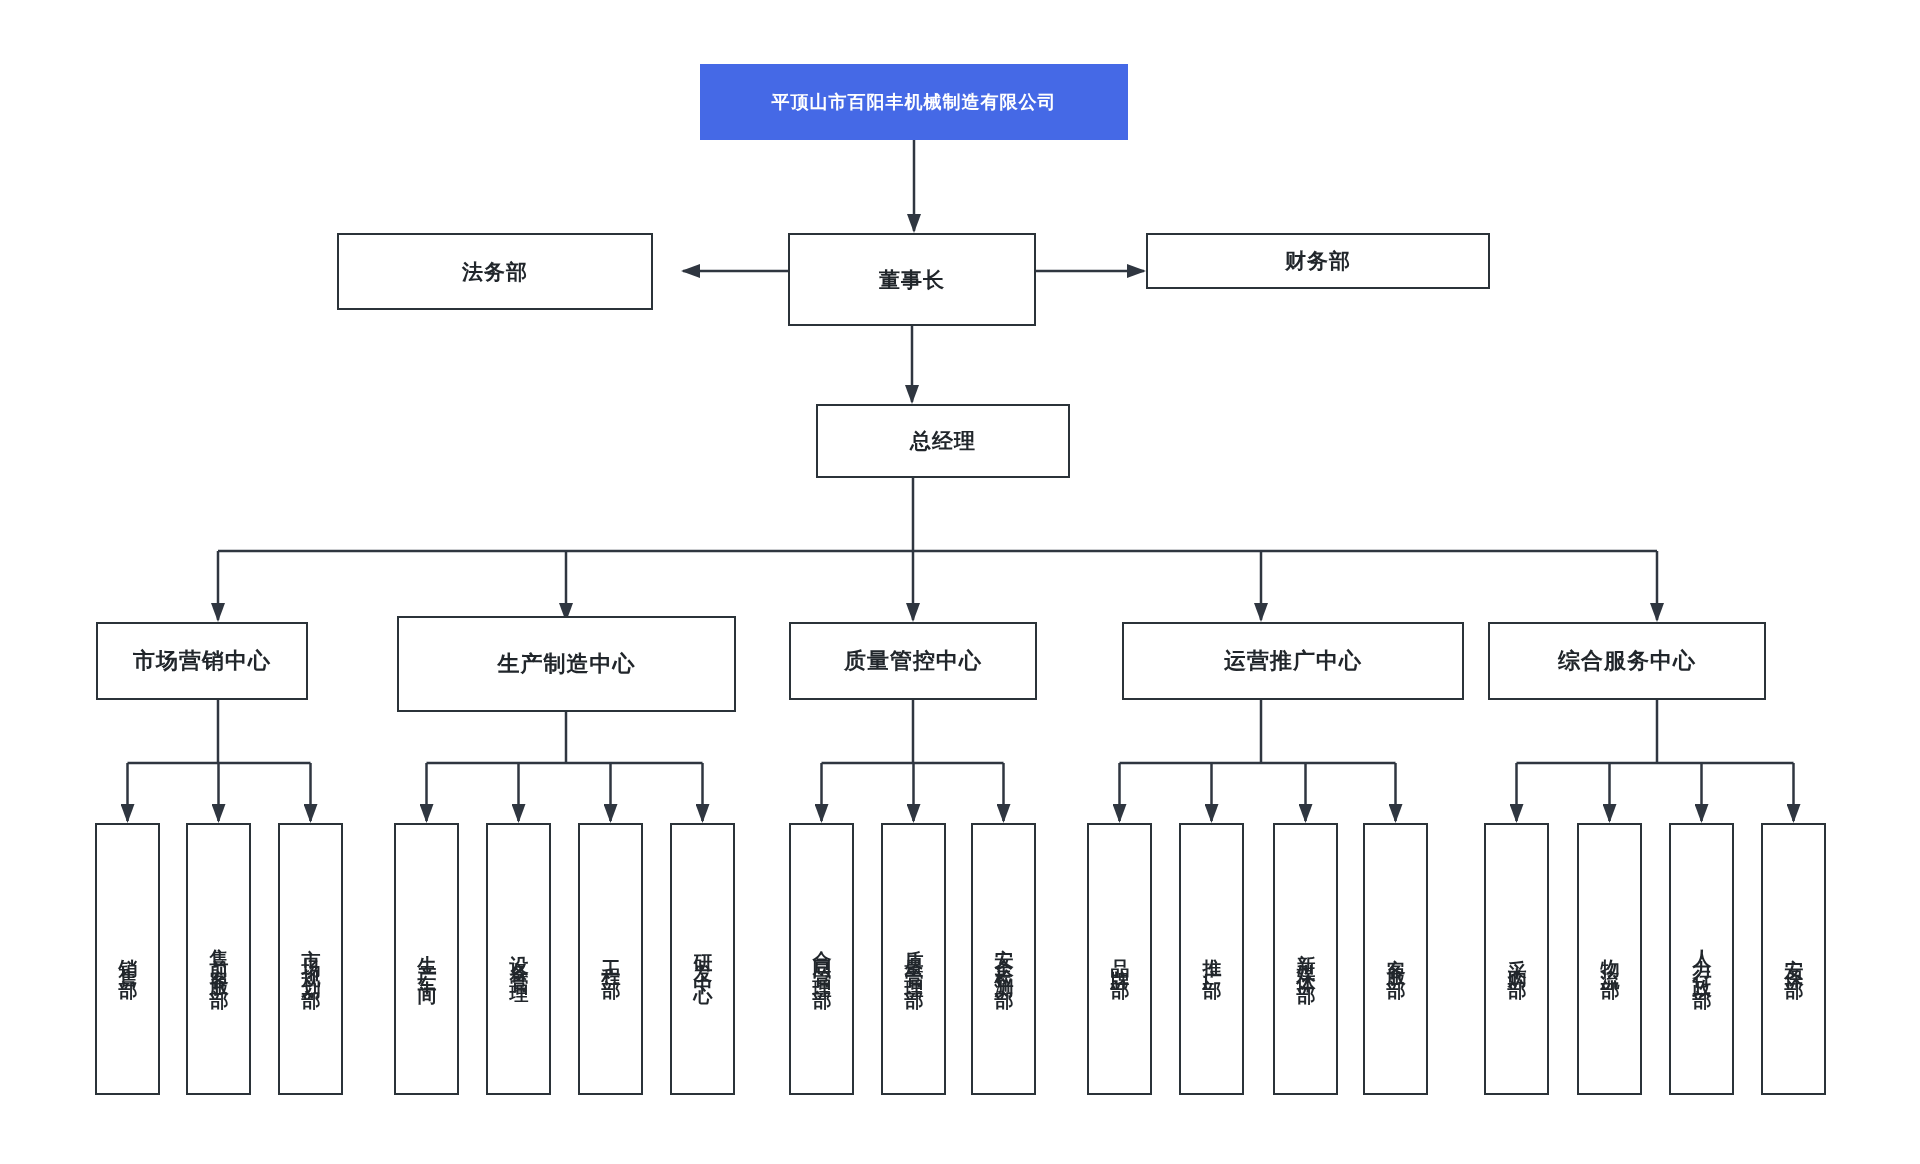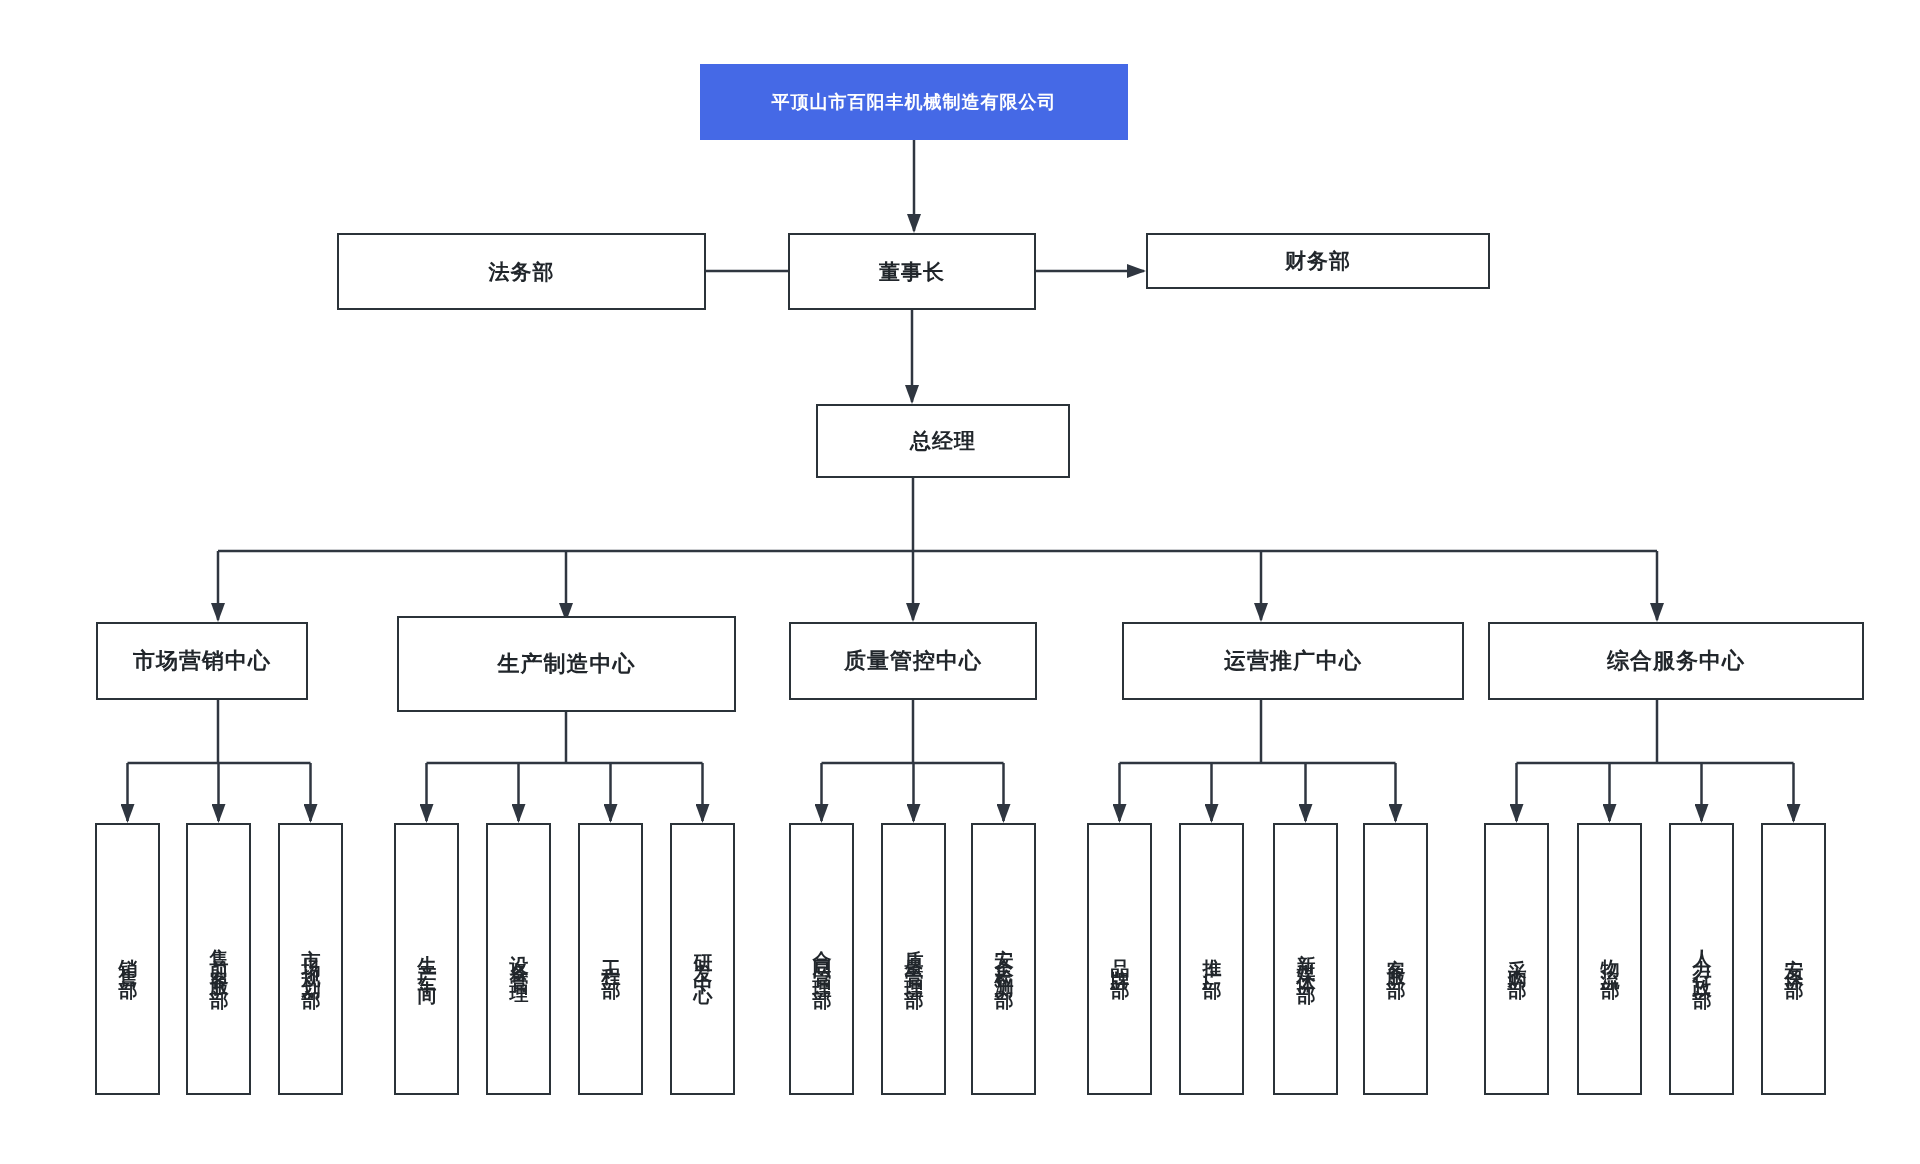--- a/index.html
+++ b/index.html
@@ -40,29 +40,29 @@
   }
   .box--center{font-size:22px;}
   .vbox span{
     writing-mode:vertical-rl;
     text-orientation:upright;
     letter-spacing:10px;
     font-size:19px;line-height:1.1;
   }
   
   .pos-root{left:700px;top:64px;width:428px;height:76px;}
-  .pos-legal{left:337px;top:233px;width:369px;height:77px;}
-  .pos-chairman{left:788px;top:233px;width:248px;height:77px;}
+  .pos-legal{left:337px;top:233px;width:316px;height:77px;}
+  .pos-chairman{left:788px;top:233px;width:248px;height:93px;}
   .pos-finance{left:1146px;top:233px;width:344px;height:56px;}
   .pos-gm{left:788px;top:404px;width:254px;height:74px;margin-left:28px;}
   .pos-c1{left:96px;top:622px;width:212px;height:78px;}
   .pos-c2{left:397px;top:616px;width:339px;height:96px;text-align:right;}
   .pos-c3{left:789px;top:622px;width:248px;height:78px;}
   .pos-c4{left:1090px;top:622px;width:342px;height:78px;margin-left:32px;}
-  .pos-c5{left:1488px;top:622px;width:376px;height:78px;}
+  .pos-c5{left:1488px;top:622px;width:278px;height:78px;}
   .vpos{top:823px;width:65px;height:272px;}
   .pos-g1c1{left:95px;}  .pos-g1c2{left:186px;} .pos-g1c3{left:278px;}
   .pos-g2c1{left:394px;} .pos-g2c2{left:486px;} .pos-g2c3{left:578px;} .pos-g2c4{left:670px;}
   .pos-g3c1{left:789px;} .pos-g3c2{left:881px;} .pos-g3c3{left:971px;}
   .pos-g4c1{left:1087px;}.pos-g4c2{left:1179px;}.pos-g4c3{left:1273px;}.pos-g4c4{left:1363px;}
   .pos-g5c1{left:1484px;}.pos-g5c2{left:1577px;}.pos-g5c3{left:1669px;}.pos-g5c4{left:1761px;}
 </style>
 </head>
 <body>
 

